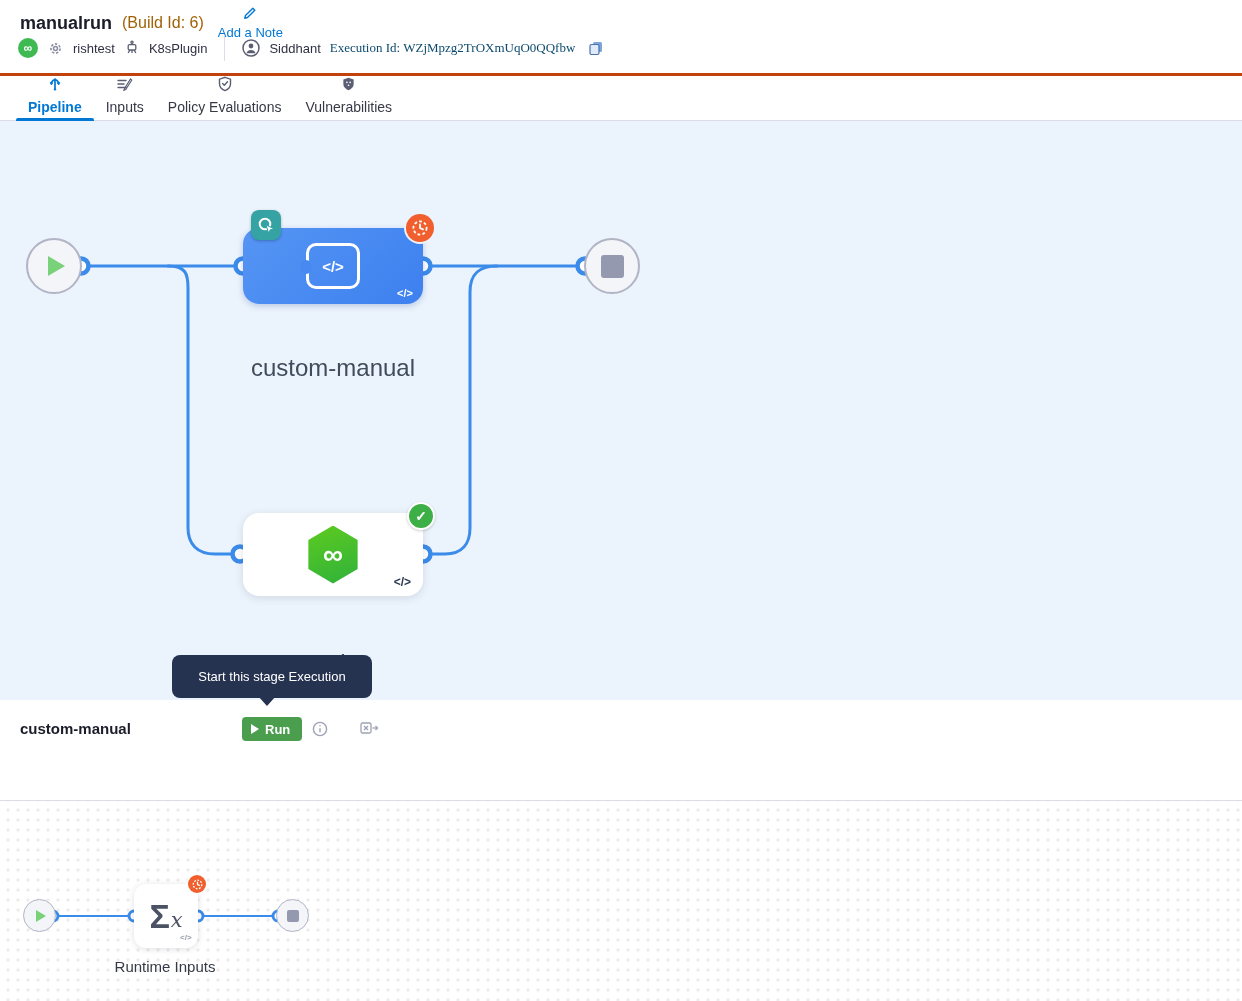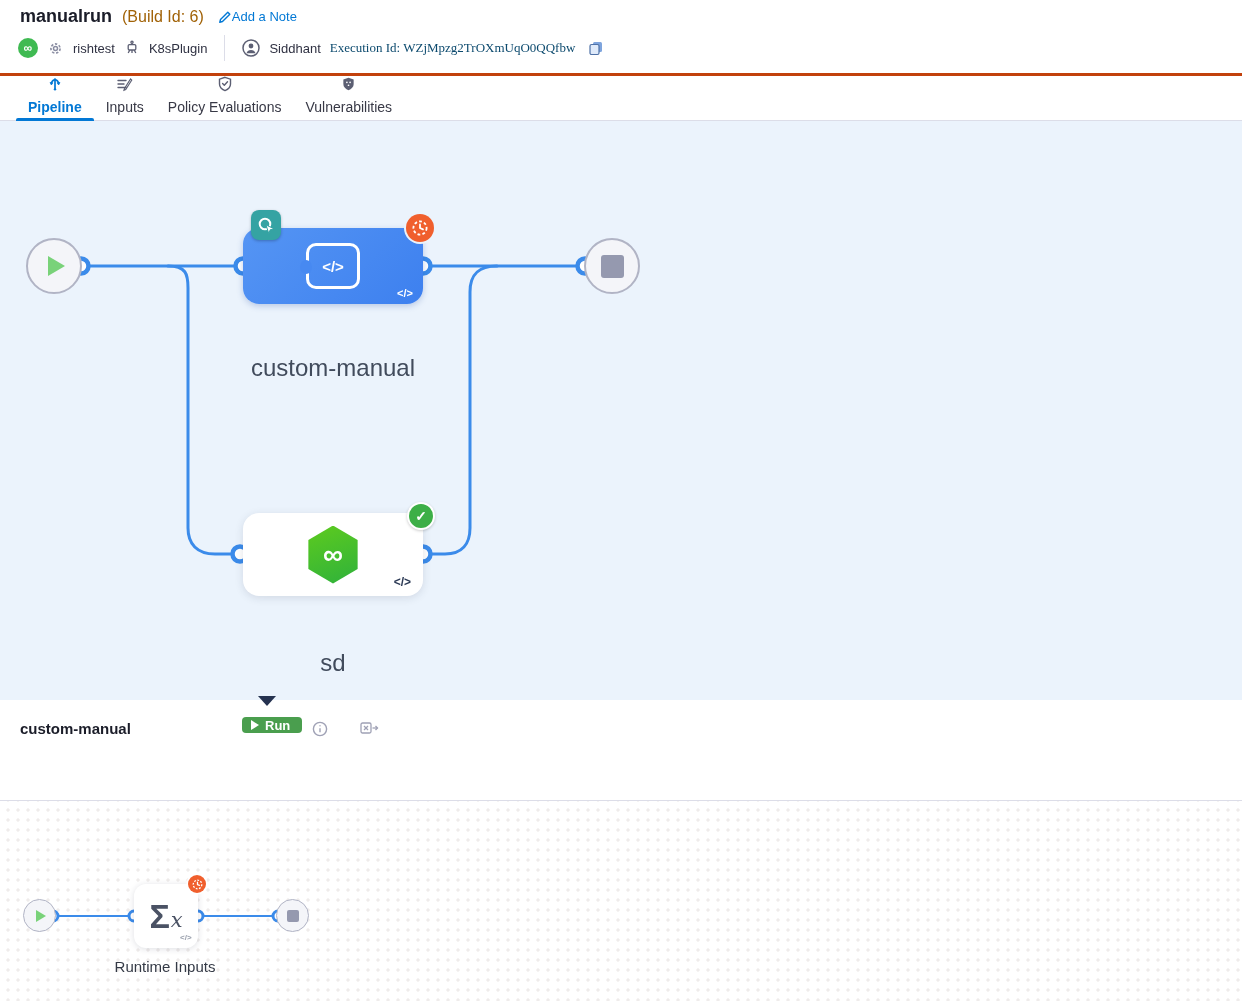--- a/index.html
+++ b/index.html
@@ -4,21 +4,21 @@
 <style>
   * { margin:0; padding:0; box-sizing:border-box; }
   html,body { width:1242px; height:1001px; overflow:hidden; background:#fff;
     font-family:"Liberation Sans", sans-serif; }
 
   
   .header { height:76px; background:#fff; border-bottom:3px solid #c2410c; position:relative; }
   .hrow1 { position:absolute; top:6px; left:20px; display:flex; align-items:center; gap:8px; }
   .title { font-size:18px; font-weight:700; color:#1b1d29; }
   .buildid { font-size:16px; color:#a16207; margin-left:2px; }
-  .addnote { display:flex; align-items:center; color:#0278d5; font-size:13px; cursor:pointer; margin-left:6px; }
+  .addnote { display:flex; align-items:center; gap:5px; color:#0278d5; font-size:13px; cursor:pointer; margin-left:6px;flex-direction:column; }
   .hrow2 { position:absolute; top:36px; left:18px; display:flex; align-items:center; gap:9px; height:24px; }
   .meta-txt { font-size:13px; color:#2f3142; }
   .exec-id { font-size:13px; color:#0c4a6e; margin-left:0;font-family:Liberation Serif, serif; }
   .vdiv { width:1px; height:26px; background:#dcdde8; margin:0 8px; }
   .harness-dot { width:20px; height:20px; border-radius:50%; background:#3fba52; color:#fff;
     display:flex; align-items:center; justify-content:center; font-size:12px; font-weight:700; }
 
   
   .tabbar { height:45px; background:#fff; border-bottom:1px solid #dcdde8; display:flex; align-items:stretch; padding-left:16px; }
   .tab { display:flex; align-items:center; gap:7px; padding:0 12px; font-size:14px; color:#383946; cursor:pointer; position:relative;flex-direction:column; }
@@ -61,21 +61,21 @@
     display:flex; align-items:center; justify-content:center; z-index:3; box-shadow:0 1px 3px rgba(0,0,0,.2); }
 
   .tooltip { position:absolute; left:172px; top:534px; width:200px; height:43px; background:#253250;
     border-radius:8px; color:#fff; font-size:13px; display:flex; align-items:center; justify-content:center; z-index:30; }
   .tooltip-arrow { position:absolute; left:258px; top:575px; width:0; height:0; z-index:30;
     border-left:9px solid transparent; border-right:9px solid transparent; border-top:10px solid #253250; }
 
   
   .panel { position:relative; height:101px; background:#fff; border-bottom:1px solid #dcdde8; }
   .panel-title { position:absolute; left:20px; top:20px; font-size:15px; font-weight:700; color:#1b1d29; }
-  .run-btn { position:absolute; left:242px; top:17px; height:16px; padding:0 12px 0 9px; background:#4a9e4e;
+  .run-btn { position:absolute; left:242px; top:17px; height:24px; padding:0 12px 0 9px; background:#4a9e4e;
     border:none; border-radius:4px; color:#fff; font-size:13px; font-weight:700; display:flex; align-items:center; gap:6px; cursor:pointer;
     font-family:"Liberation Sans", sans-serif; }
   .run-tri { width:0; height:0; border-left:8px solid #fff; border-top:5px solid transparent; border-bottom:5px solid transparent; }
   .panel-ic { position:absolute; top:21px; cursor:pointer; }
   .grey-sq { width:11px; height:11px; background:#a8abbe; border-radius:2px; }
   .meta-row { position:absolute; left:20px; top:49px; display:flex; align-items:center; font-size:13px; }
   .m-label { color:#71738a; }
   .m-strong { color:#1e2029; font-weight:700; margin-left:4px; }
   .m-grey { color:#71738a; margin-left:4px; }
   .m-div { width:1px; height:15px; background:#d0d2de; margin:0 11px; }
@@ -259,20 +259,21 @@
   <div class="stage-label">custom-manual</div>
 
   <div class="hidden-label">sd</div>
 
   <div class="stage-white">
     <div class="hexagon">∞</div>
     <span class="code-tag-dark">&lt;/&gt;</span>
   </div>
   <div class="badge-check">✓</div>
 
+  <div class="tooltip">Start this stage Execution</div>
   <div class="tooltip-arrow"></div>
 </div>
 
 <div class="panel">
   <div class="panel-title">custom-manual</div>
 
   <button class="run-btn">
     <span class="run-tri"></span>
     <span>Run</span>
   </button>

